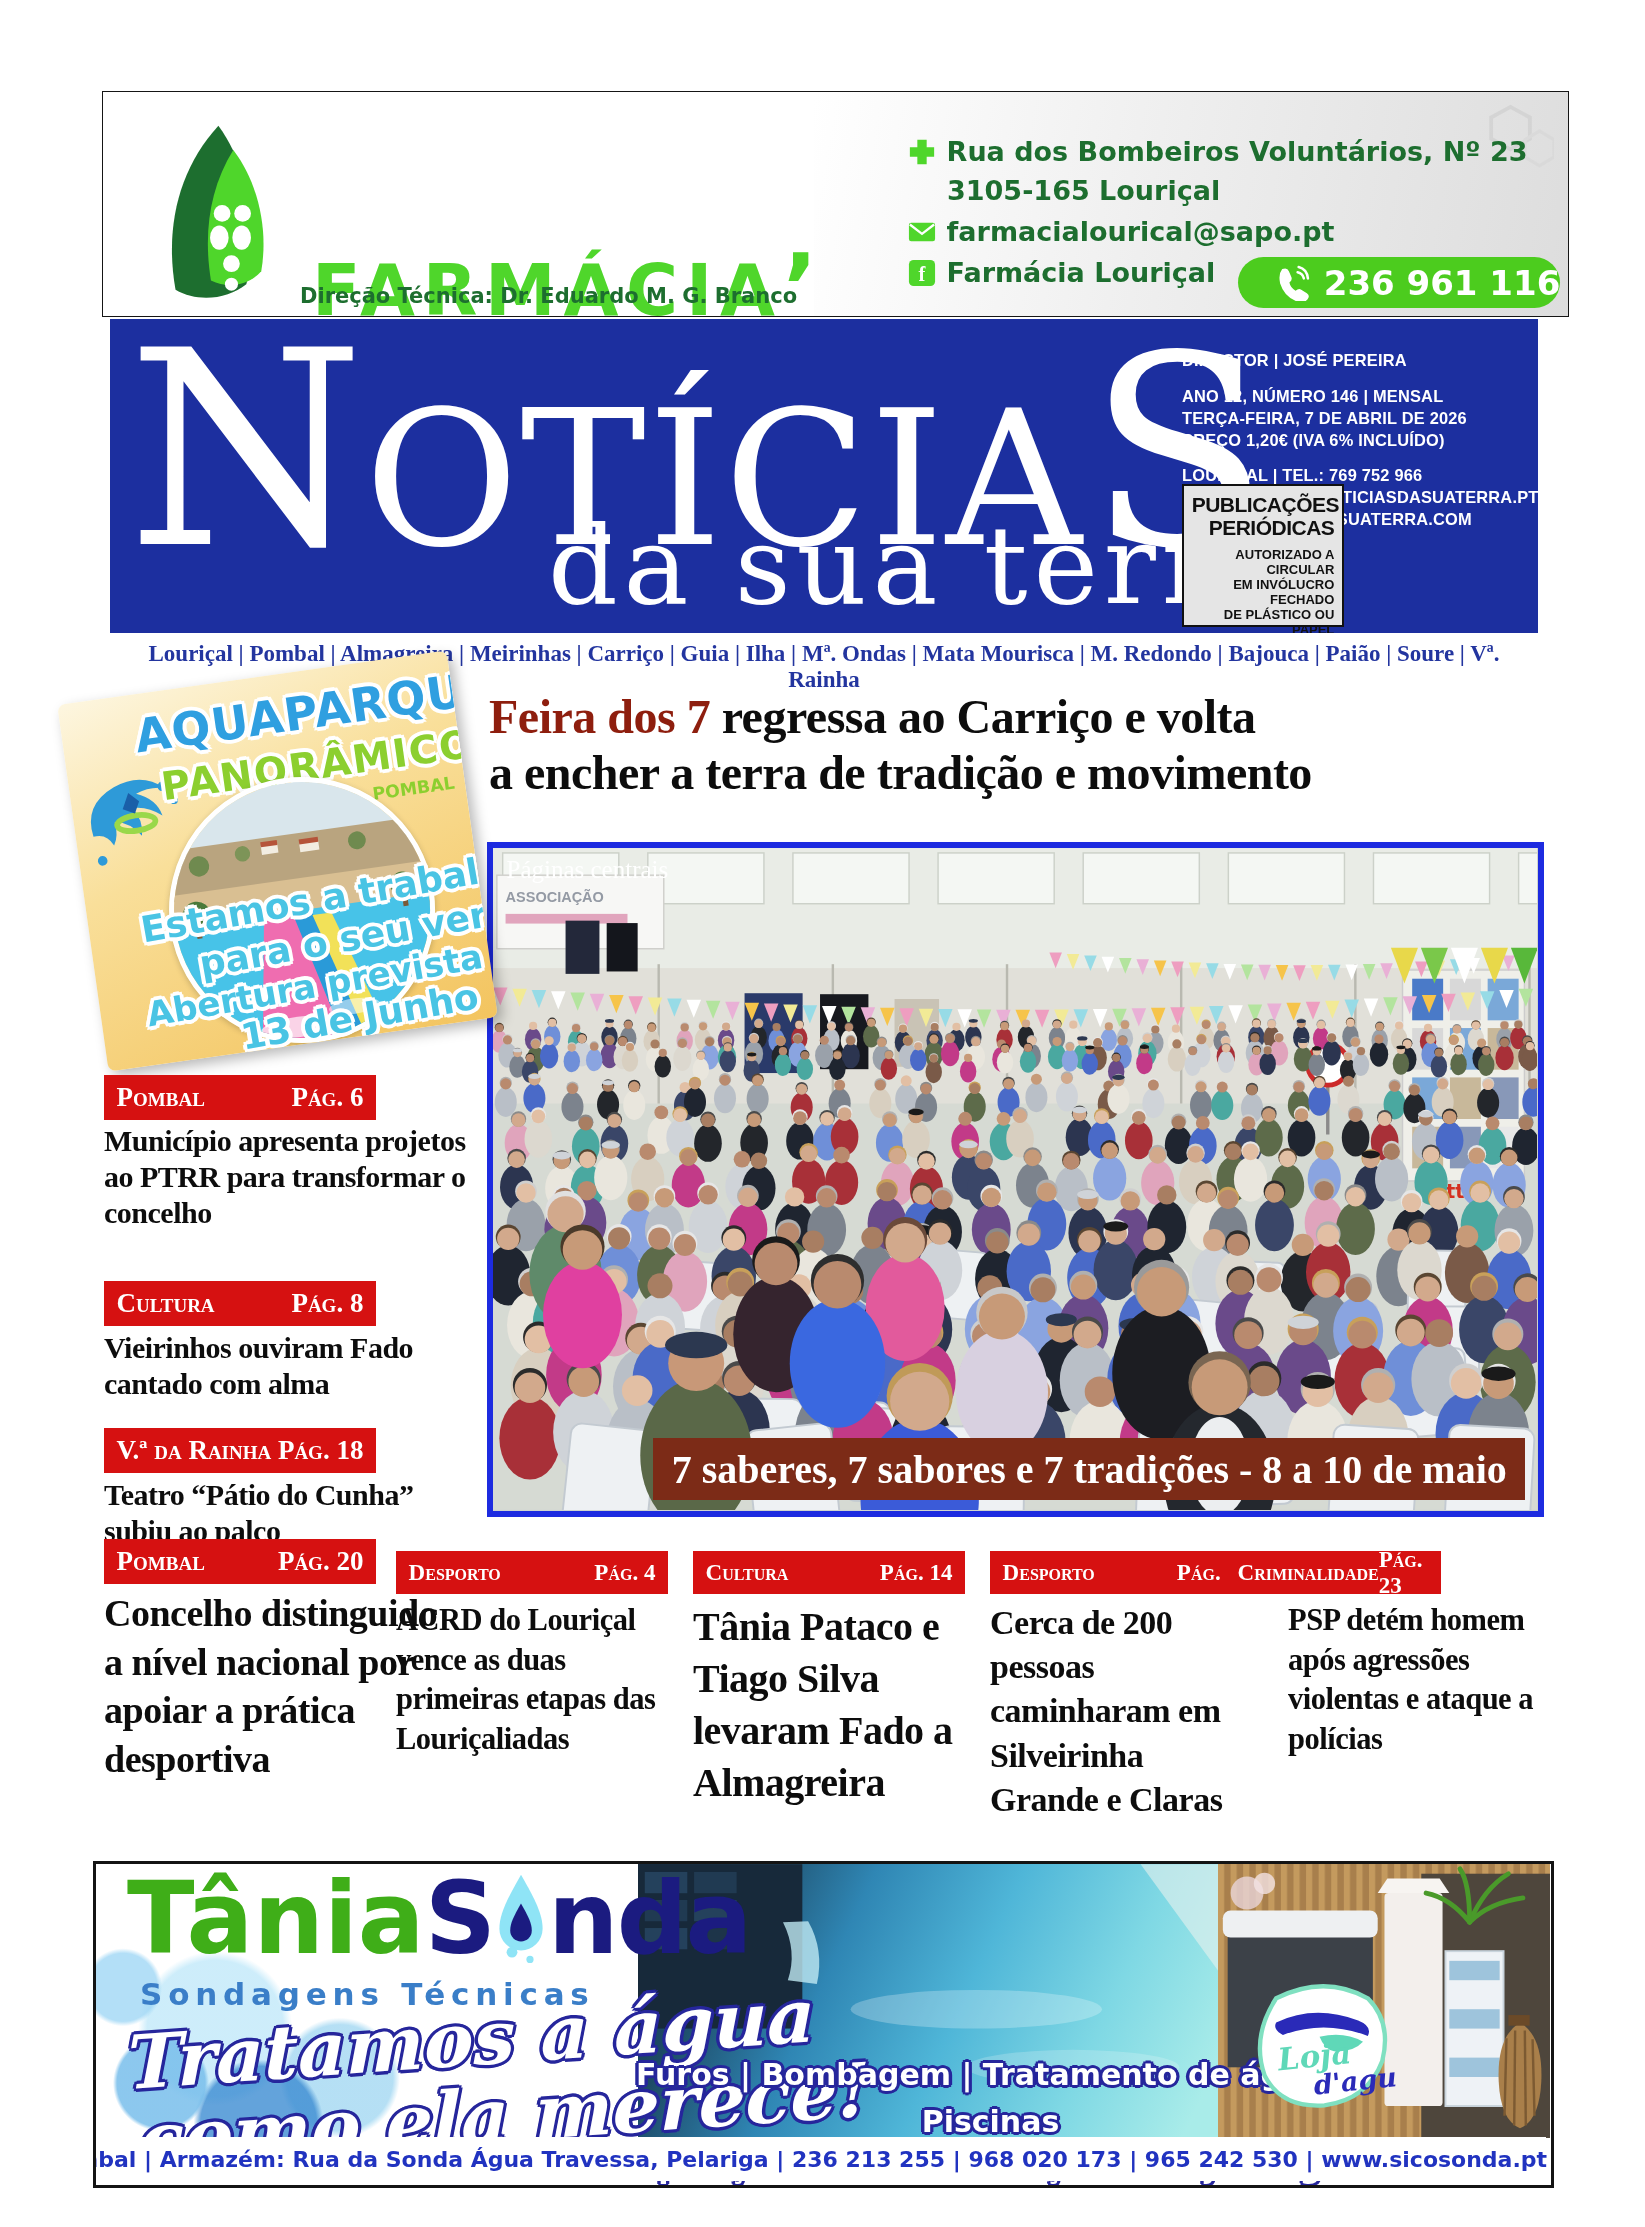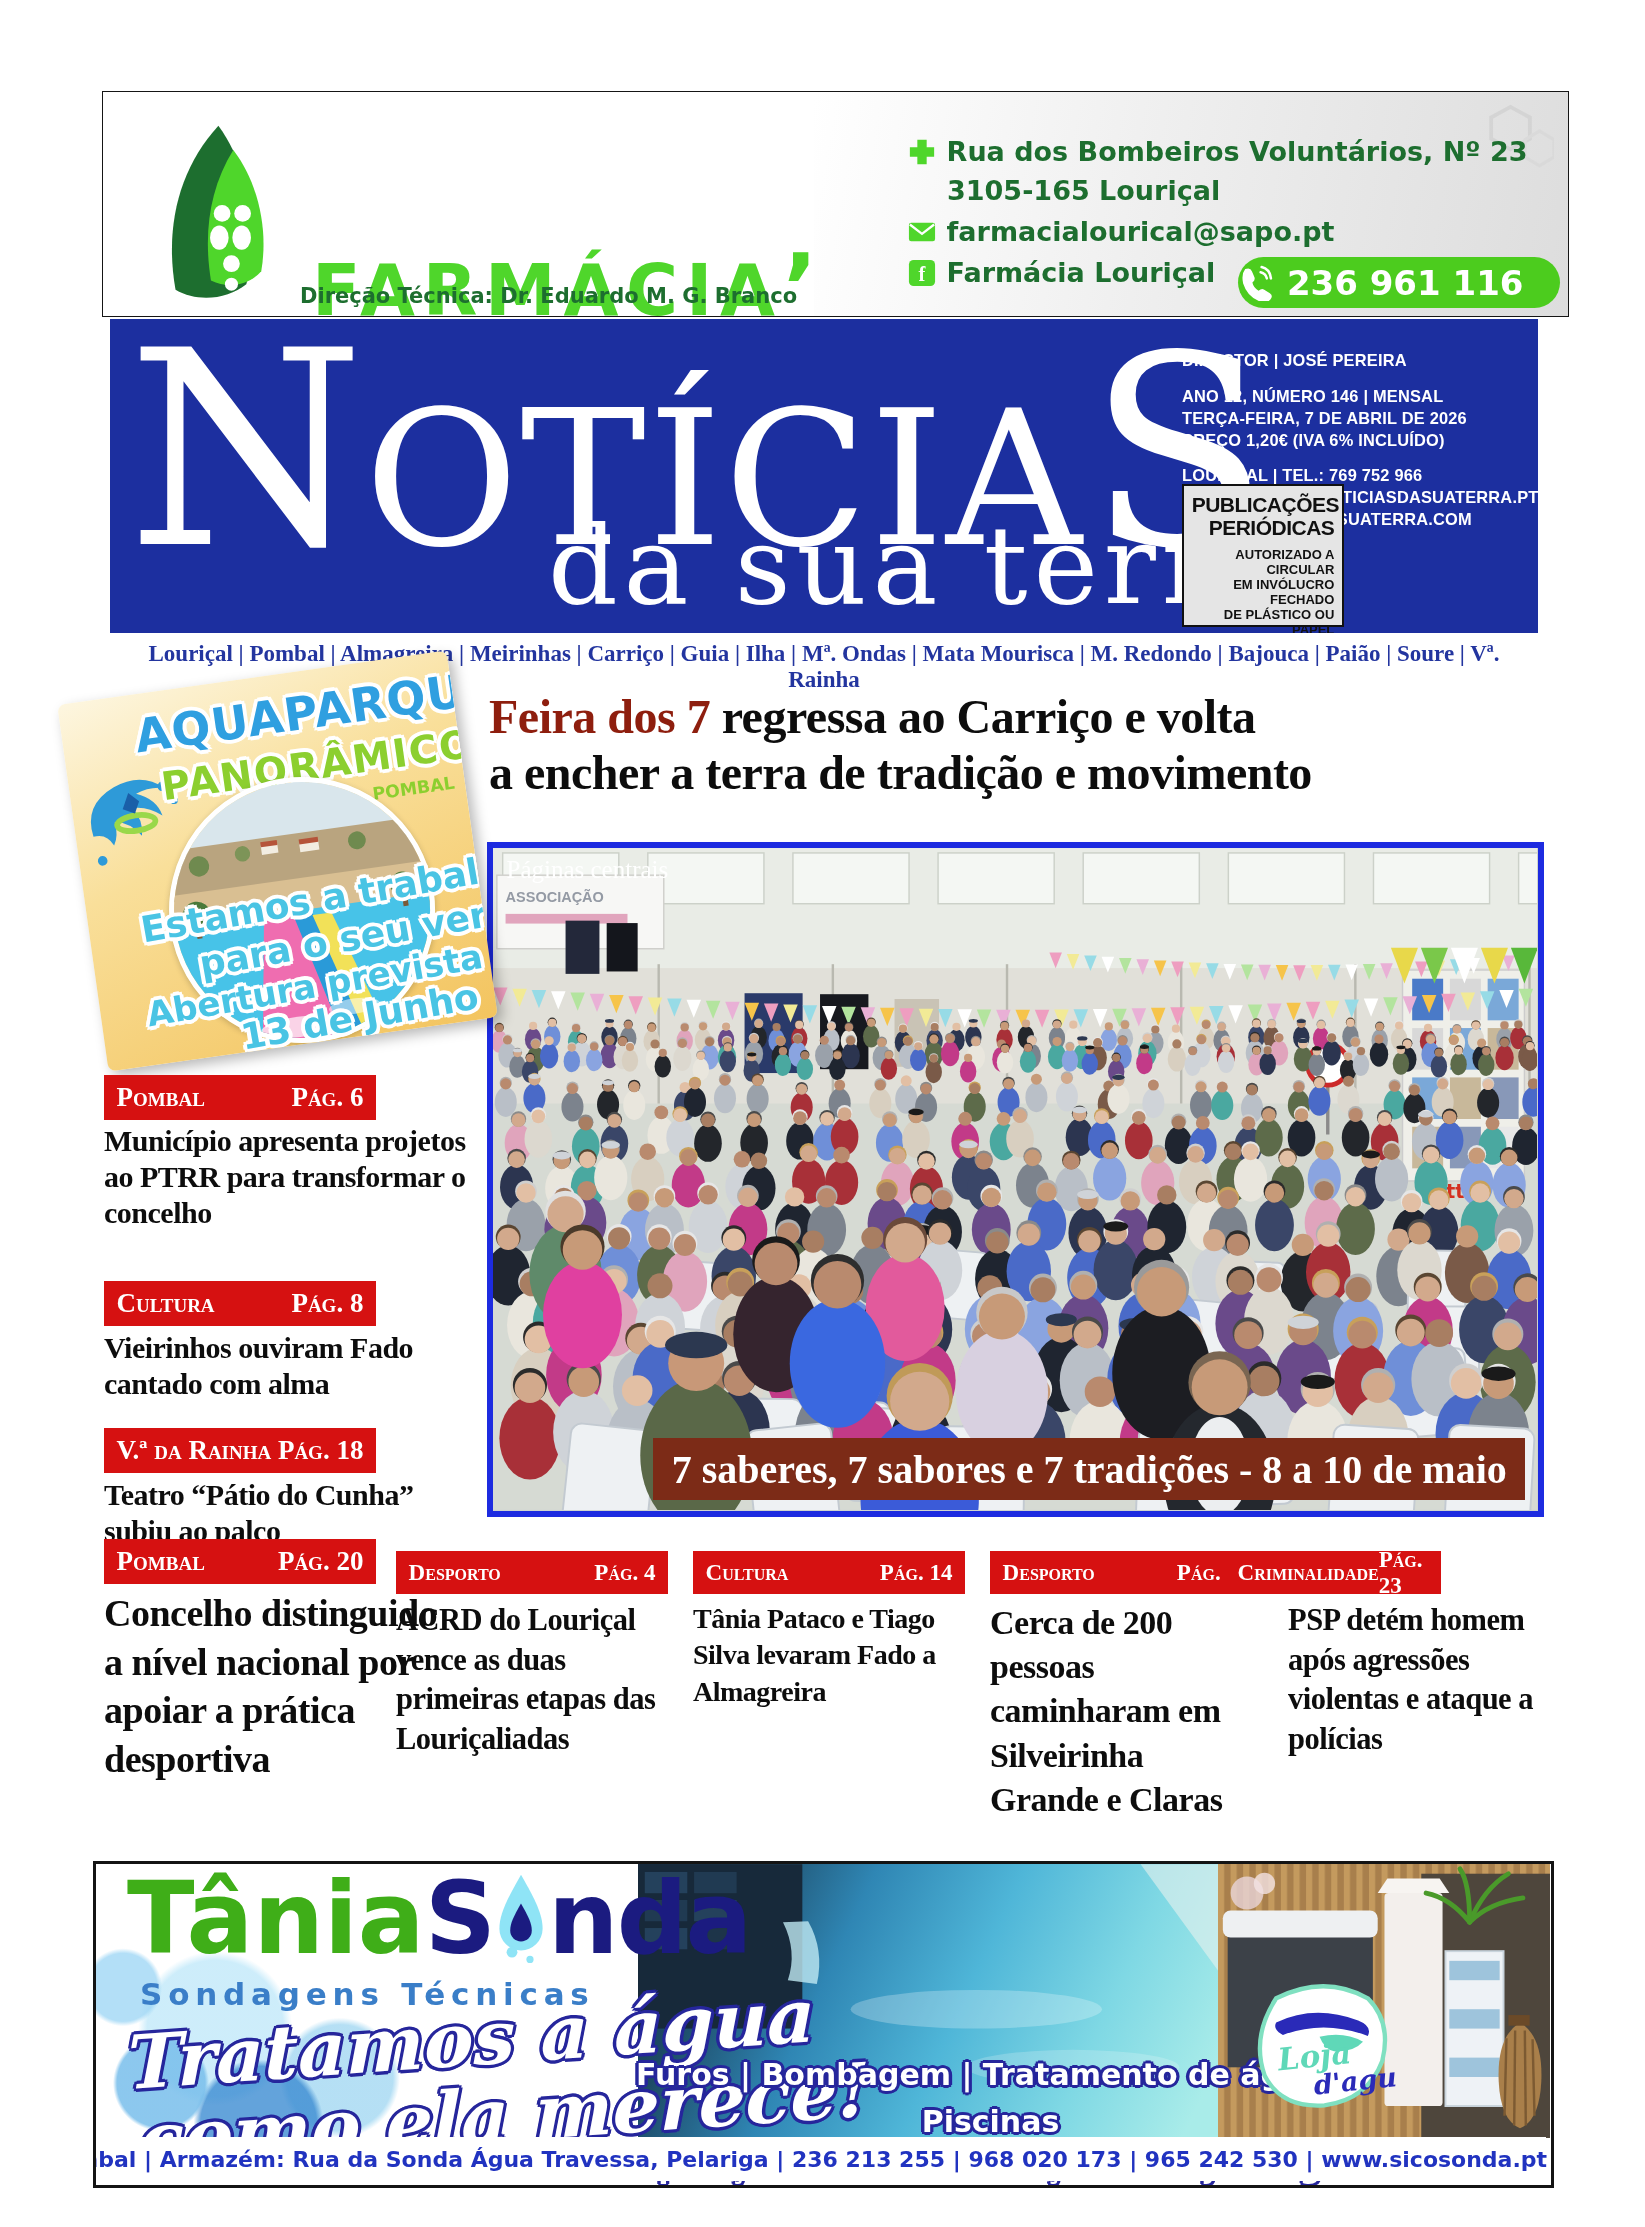--- a/index.html
+++ b/index.html
@@ -7,21 +7,21 @@
   .abs{position:absolute;}
   
   #topad{left:102px;top:91px;width:1465px;height:224px;border:1.9px solid #151515;background:#fff;overflow:hidden;}
   .ph-bg{right:0;top:0;width:754px;height:100%;background:linear-gradient(100deg,rgba(255,255,255,0) 0%,rgba(236,236,236,.85) 45%,rgba(219,219,219,.95) 100%);}
   .ph-name{left:193px;top:41px;font-family:"DejaVu Sans",sans-serif;font-weight:bold;font-size:102px;line-height:1;color:#1d6e2f;}
   .ph-sub{left:209px;top:151px;font-family:"DejaVu Sans",sans-serif;font-weight:bold;font-size:71px;line-height:1;letter-spacing:7.7px;color:#4fd62b;}
   .ph-apos{font-size:92px;letter-spacing:0;vertical-align:-4.8px;}
   .ph-dir{left:197px;top:192px;font-family:"DejaVu Sans",sans-serif;font-weight:bold;font-size:21px;color:#1d6e2f;}
   .ph-row{left:805px;height:31px;display:flex;align-items:center;gap:10.6px;font-weight:bold;font-size:27px;color:#1d6e2f;font-family:"DejaVu Sans",sans-serif;}
   .ph-ic{width:28px;height:28px;flex:0 0 28px;}
-  .phone-badge{right:7.7px;bottom:7.7px;width:322px;height:51px;background:#4ccc1e;border-radius:29px;display:flex;align-items:center;justify-content:flex-start;gap:12.6px;color:#fff;font-family:"DejaVu Sans",sans-serif;font-weight:bold;font-size:34px;}
+  .phone-badge{right:7.7px;bottom:7.7px;width:322px;height:51px;background:#4ccc1e;border-radius:29px;display:flex;align-items:center;justify-content:flex-end;gap:12.6px;color:#fff;font-family:"DejaVu Sans",sans-serif;font-weight:bold;font-size:34px;}
   
   #mast{left:110px;top:319px;width:1428px;height:314px;background:#1c2f9f;color:#fff;overflow:hidden;}
   #mlogo{left:17.4px;top:23px;display:flex;align-items:baseline;font-family:"DejaVu Serif",serif;line-height:.8;}
   .m1{font-size:271px;}
   .m2{font-size:188px;letter-spacing:1.9px;}
   .m3{font-size:264px;margin-left:4.8px;}
   #mtail{left:438px;top:192px;font-family:"DejaVu Serif",serif;font-size:109px;letter-spacing:5.8px;line-height:1;}
   .minfo{left:1072px;top:30px;width:343px;font-weight:bold;font-size:16.4px;line-height:22px;letter-spacing:0.2px;}
   .minfo .gap{height:13.5px;}
   .mbox{top:165px;height:143px;background:#e5e5e5;border:2.9px solid #111;color:#111;box-sizing:border-box;padding:6.8px 7.7px;font-family:"Liberation Sans",sans-serif;}
@@ -1347,21 +1347,21 @@
 <div class="abs banner tz-banner" style="left:396px">
   <span>Desporto</span>
     <span>Pág. 4</span>
   </div>
 <div class="abs tz-title" style="left:396px;font-size:30.5px">ACRD do Louriçal vence as duas primeiras etapas das Louriçaliadas</div>
 
 <div class="abs banner tz-banner" style="left:693px">
   <span>Cultura</span>
     <span>Pág. 14</span>
   </div>
-<div class="abs tz-title" style="left:693px;font-size:28px;width:261px">Tânia Pataco e Tiago Silva levaram Fado a Almagreira</div>
+<div class="abs tz-title" style="left:693px;font-size:40px;width:261px">Tânia Pataco e Tiago Silva levaram Fado a Almagreira</div>
 
 <div class="abs banner tz-banner" style="left:990px">
   <span>Desporto</span>
     <span>Pág. 15</span>
   </div>
 <div class="abs tz-title" style="left:990px;font-size:34px;width:251px">Cerca de 200 pessoas caminharam em Silveirinha Grande e Claras</div>
 
 <div class="abs banner tz-banner" style="left:1225px;width:216px">
   <span>Criminalidade</span>
     <span>Pág. 23</span>

